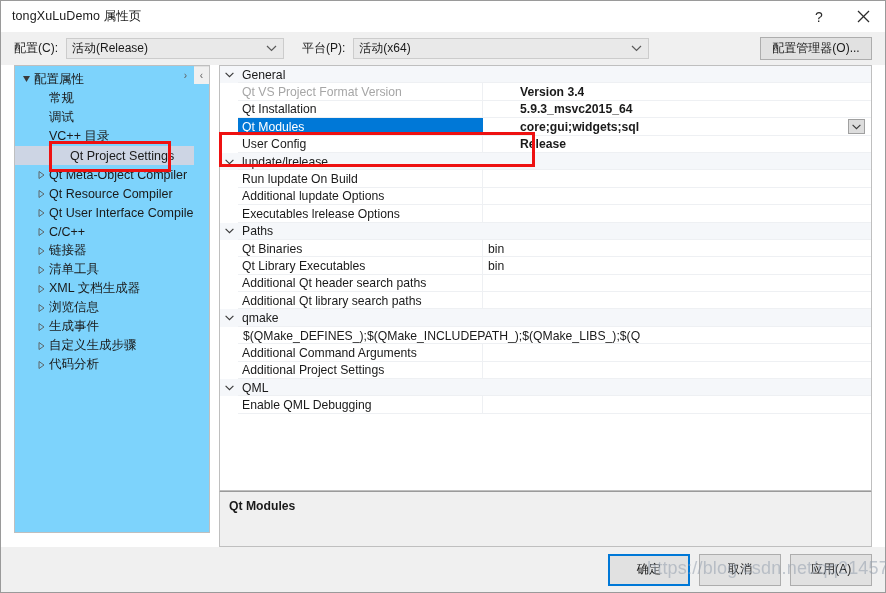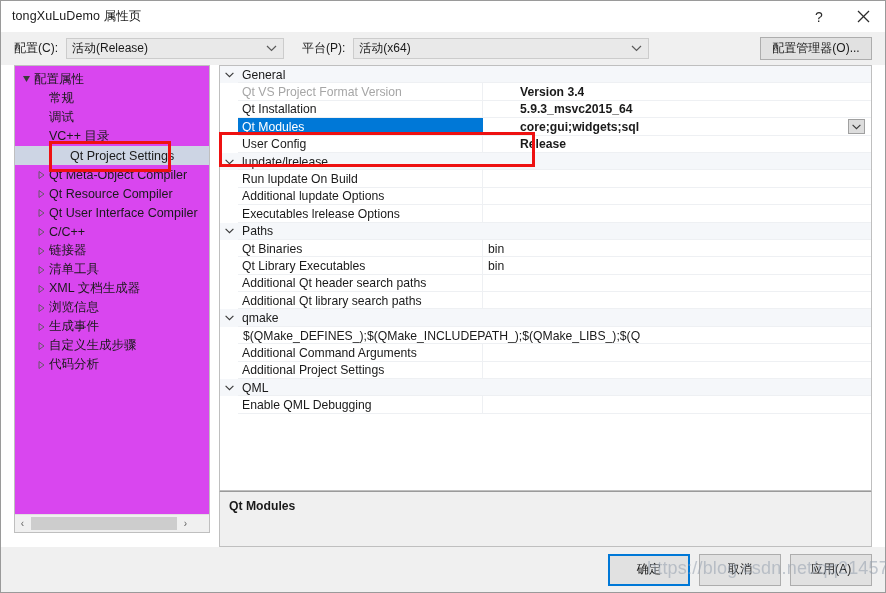--- a/index.html
+++ b/index.html
@@ -102,22 +102,22 @@
     box-sizing: border-box;
     gap: 0;
     min-height: 0;
   }
 
   
   #sidebar {
     width: 196px; min-width: 196px;
     border: 1px solid #bfbfbf;
     box-sizing: border-box;
-    background: #d946ef;
-    display: flex; flex-direction: column;
+    background: #7dd3fc;
+    display: flex; flex-direction: row;
     position: relative;
     margin-bottom: 14px;
   }
   #tree {
     flex: 1;
     overflow: hidden;
     padding-top: 4px;
     position: relative;
   }
   .tnode {

